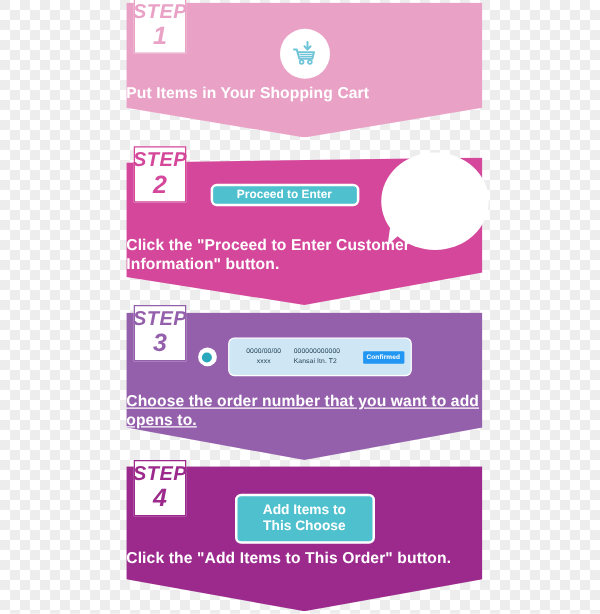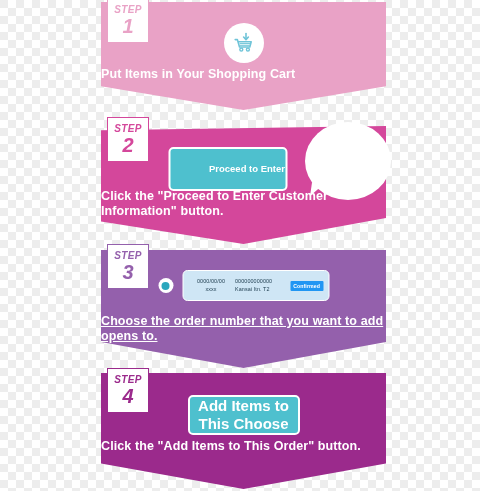--- a/index.html
+++ b/index.html
@@ -27,21 +27,21 @@
   
   .badge{
     position:absolute;left:6px;top:-4px;z-index:6;
     width:42px;height:45px;
     background:#ffffff;
     box-sizing:border-box;
     display:flex;flex-direction:column;align-items:center;justify-content:center;
     line-height:1;
   }
   .badge .s-word{
-    font-size:10px;font-style:italic;font-weight:700;letter-spacing:.4px;
+    font-size:16px;font-style:italic;font-weight:700;letter-spacing:.4px;
     margin-bottom:1px;
   }
   .badge .s-num{
     font-size:20px;font-style:italic;font-weight:700;
   }
 
   
   .headline{
     position:absolute;left:0;width:100%;
     text-align:left;color:#ffffff;font-weight:700;
@@ -143,21 +143,21 @@
     <div class="badge" style="border:1.5px solid #e9a2c6;color:#e9a2c6;">
       <span class="s-word">STEP</span>
       <span class="s-num">1</span>
     </div>
   </div>
 
   <div class="step" style="top:126px;height:118px;">
     <div class="band skewL" style="background:#d4479b;"></div>
     <div class="content">
 
-      <div class="teal-btn" style="top:21px;width:119px;height:44px;font-size:9.5px;background:#4ec0ce;margin-left:-16px;justify-content:flex-end;">
+      <div class="teal-btn" style="top:21px;width:119px;height:18px;font-size:9.5px;background:#4ec0ce;margin-left:-16px;">
         <span>
           <span>Proceed to Enter</span><br>
         </span>
       </div>
 
       <div class="headline" style="top:63px;font-size:12.5px;">
         <div>Click the "Proceed to Enter Customer</div>
         <div>Information" button.</div>
       </div>
     </div>
@@ -202,21 +202,21 @@
     <div class="badge" style="top:-6px;border:1.5px solid #9460ac;color:#9460ac;">
       <span class="s-word">STEP</span>
       <span class="s-num">3</span>
     </div>
   </div>
 
   <div class="step" style="top:373px;height:116px;">
     <div class="band" style="background:#9b2a8c;"></div>
     <div class="content">
 
-      <div class="teal-btn" style="top:22px;width:112px;height:40px;font-size:15px;background:#4ec0ce;align-items:center;">
+      <div class="teal-btn" style="top:22px;width:112px;height:40px;font-size:11px;background:#4ec0ce;align-items:center;">
         <span>
           <span>Add Items to</span><br>
           <span>This Choose</span>
         </span>
       </div>
 
       <div class="headline" style="top:66px;font-size:12.5px;">Click the "Add Items to This Order" button.</div>
     </div>
 
     <div class="badge" style="top:-5px;border:1.5px solid #9b2a8c;color:#9b2a8c;">

